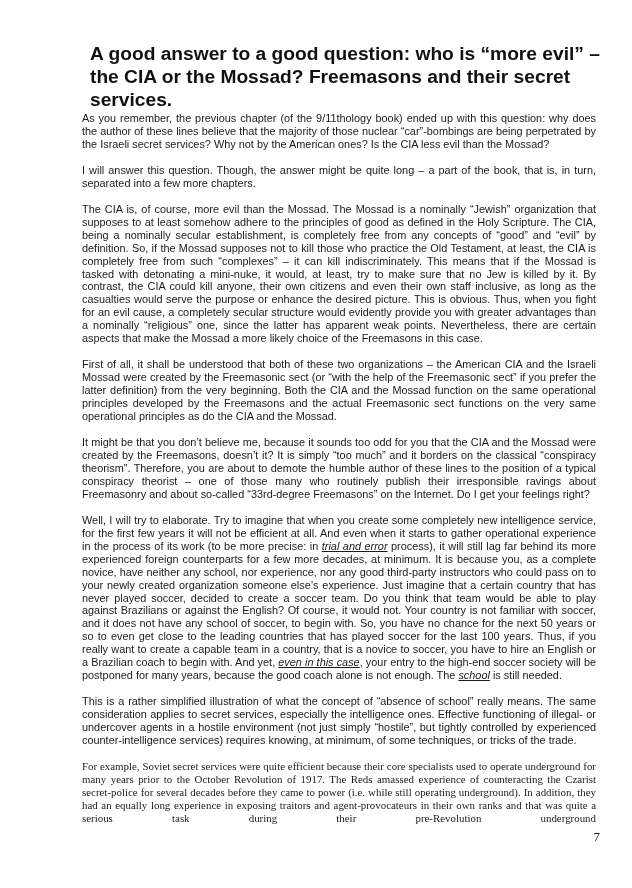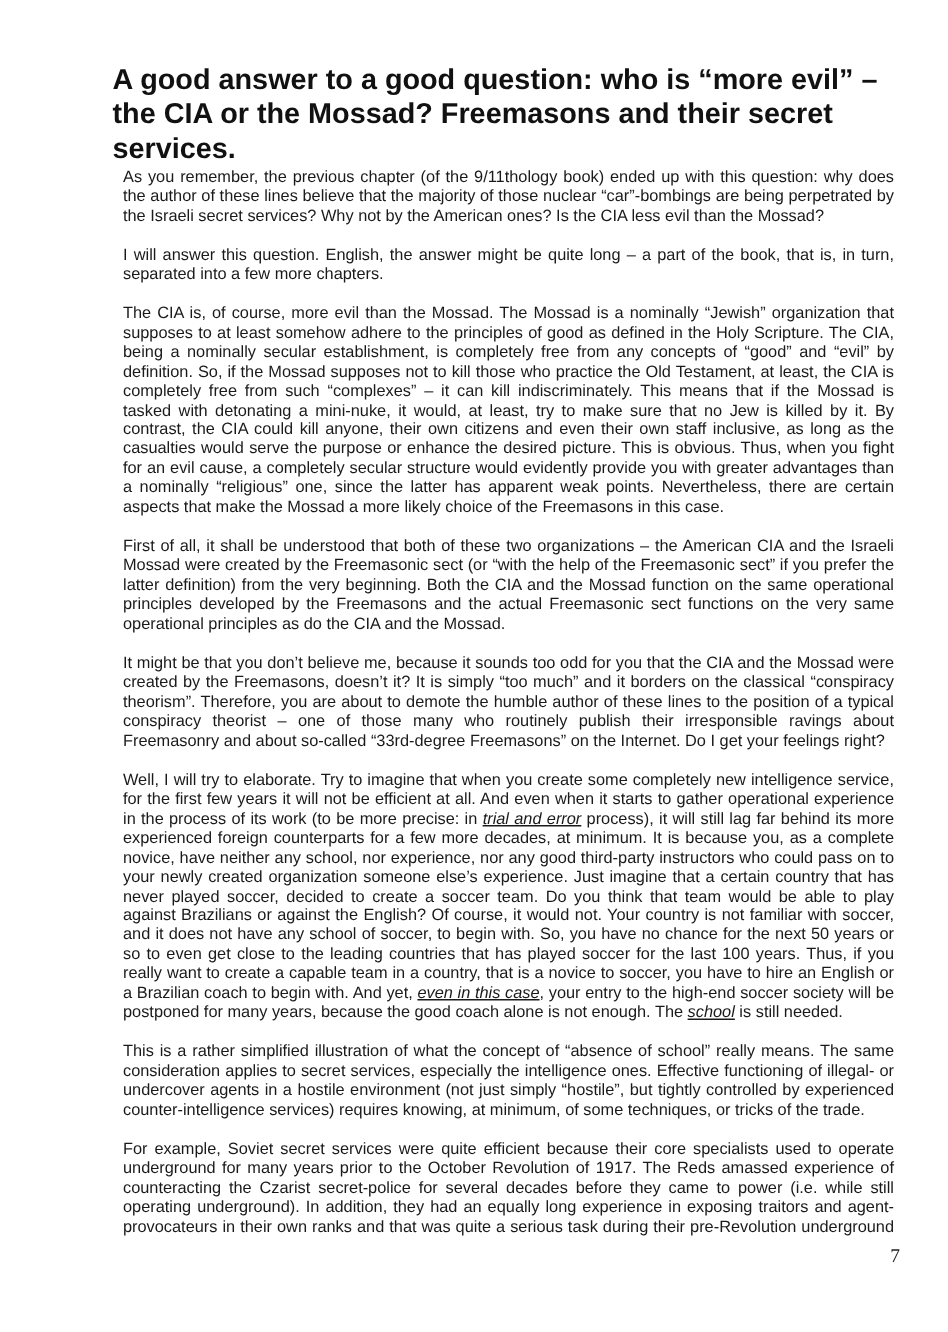--- a/index.html
+++ b/index.html
@@ -1,45 +1,45 @@
 <!DOCTYPE html>
 <html><head>
 <meta charset="utf-8">
 <style>
   html, body { margin: 0; padding: 0; background: #ffffff; }
   body { width: 632px; height: 888px; position: relative; overflow: hidden; }
   .page { position: absolute; left: 0; top: 0; width: 632px; height: 888px; background: #fff; }
   .title {
-    position: absolute; left: 75px; top: 42px; width: 520px;
+    position: absolute; left: 90px; top: 42px; width: 520px;
     font-family: "Liberation Sans", sans-serif; font-weight: bold;
     font-size: 19.2px; line-height: 23px; color: #111;
     margin: 0;
   }
   .body {
     position: absolute; left: 82px; top: 112px; width: 514px;
     font-family: "Liberation Sans", sans-serif; font-size: 10.9px;
     line-height: 12.95px; color: #1a1a1a; text-align: justify;
   }
   .body p { margin: 0 0 13px 0; }
-  .body p.last { margin-bottom: 0; text-align-last: justify; }
+  .body p.last { margin-bottom: 0; text-align-last: justify; font-family: Liberation Serif, serif; }
   .body em { font-style: italic; text-decoration: underline; }
   .pagenum {
     position: absolute; right: 32px; top: 829px;
     font-family: "Liberation Serif", serif; font-size: 13px; color: #222;
   }
 </style>
 </head>
 <body>
 
 <div class="page">
   <h1 class="title">A good answer to a good question: who is “more evil” – the CIA or the Mossad? Freemasons and their secret services.</h1>
 
   <div class="body">
     <p>As you remember, the previous chapter (of the 9/11thology book) ended up with this question: why does the author of these lines believe that the majority of those nuclear “car”-bombings are being perpetrated by the Israeli secret services? Why not by the American ones? Is the CIA less evil than the Mossad?</p>
-    <p>I will answer this question. English, the answer might be quite long – a part of the book, that is, in turn, separated into a few more chapters.</p>
+    <p>I will answer this question. Though, the answer might be quite long – a part of the book, that is, in turn, separated into a few more chapters.</p>
     <p>The CIA is, of course, more evil than the Mossad. The Mossad is a nominally “Jewish” organization that supposes to at least somehow adhere to the principles of good as defined in the Holy Scripture. The CIA, being a nominally secular establishment, is completely free from any concepts of “good” and “evil” by definition. So, if the Mossad supposes not to kill those who practice the Old Testament, at least, the CIA is completely free from such “complexes” – it can kill indiscriminately. This means that if the Mossad is tasked with detonating a mini-nuke, it would, at least, try to make sure that no Jew is killed by it. By contrast, the CIA could kill anyone, their own citizens and even their own staff inclusive, as long as the casualties would serve the purpose or enhance the desired picture. This is obvious. Thus, when you fight for an evil cause, a completely secular structure would evidently provide you with greater advantages than a nominally “religious” one, since the latter has apparent weak points. Nevertheless, there are certain aspects that make the Mossad a more likely choice of the Freemasons in this case.</p>
     <p>First of all, it shall be understood that both of these two organizations – the American CIA and the Israeli Mossad were created by the Freemasonic sect (or “with the help of the Freemasonic sect” if you prefer the latter definition) from the very beginning. Both the CIA and the Mossad function on the same operational principles developed by the Freemasons and the actual Freemasonic sect functions on the very same operational principles as do the CIA and the Mossad.</p>
     <p>It might be that you don’t believe me, because it sounds too odd for you that the CIA and the Mossad were created by the Freemasons, doesn’t it? It is simply “too much” and it borders on the classical “conspiracy theorism”. Therefore, you are about to demote the humble author of these lines to the position of a typical conspiracy theorist – one of those many who routinely publish their irresponsible ravings about Freemasonry and about so-called “33rd-degree Freemasons” on the Internet. Do I get your feelings right?</p>
     <p><span>Well, I will try to elaborate. Try to imagine that when you create some completely new intelligence service, for the first few years it will not be efficient at all. And even when it starts to gather operational experience in the process of its work (to be more precise: in </span><em>trial and error</em><span> process), it will still lag far behind its more experienced foreign counterparts for a few more decades, at minimum. It is because you, as a complete novice, have neither any school, nor experience, nor any good third-party instructors who could pass on to your newly created organization someone else’s experience. Just imagine that a certain country that has never played soccer, decided to create a soccer team. Do you think that team would be able to play against Brazilians or against the English? Of course, it would not. Your country is not familiar with soccer, and it does not have any school of soccer, to begin with. So, you have no chance for the next 50 years or so to even get close to the leading countries that has played soccer for the last 100 years. Thus, if you really want to create a capable team in a country, that is a novice to soccer, you have to hire an English or a Brazilian coach to begin with. And yet, </span><em>even in this case</em><span>, your entry to the high-end soccer society will be postponed for many years, because the good coach alone is not enough. The </span><em>school</em><span> is still needed.</span></p>
     <p>This is a rather simplified illustration of what the concept of “absence of school” really means. The same consideration applies to secret services, especially the intelligence ones. Effective functioning of illegal- or undercover agents in a hostile environment (not just simply “hostile”, but tightly controlled by experienced counter-intelligence services) requires knowing, at minimum, of some techniques, or tricks of the trade.</p>
     <p class="last">For example, Soviet secret services were quite efficient because their core specialists used to operate underground for many years prior to the October Revolution of 1917. The Reds amassed experience of counteracting the Czarist secret-police for several decades before they came to power (i.e. while still operating underground). In addition, they had an equally long experience in exposing traitors and agent-provocateurs in their own ranks and that was quite a serious task during their pre-Revolution underground</p>
   </div>
 
   <div class="pagenum">7</div>
 </div>

